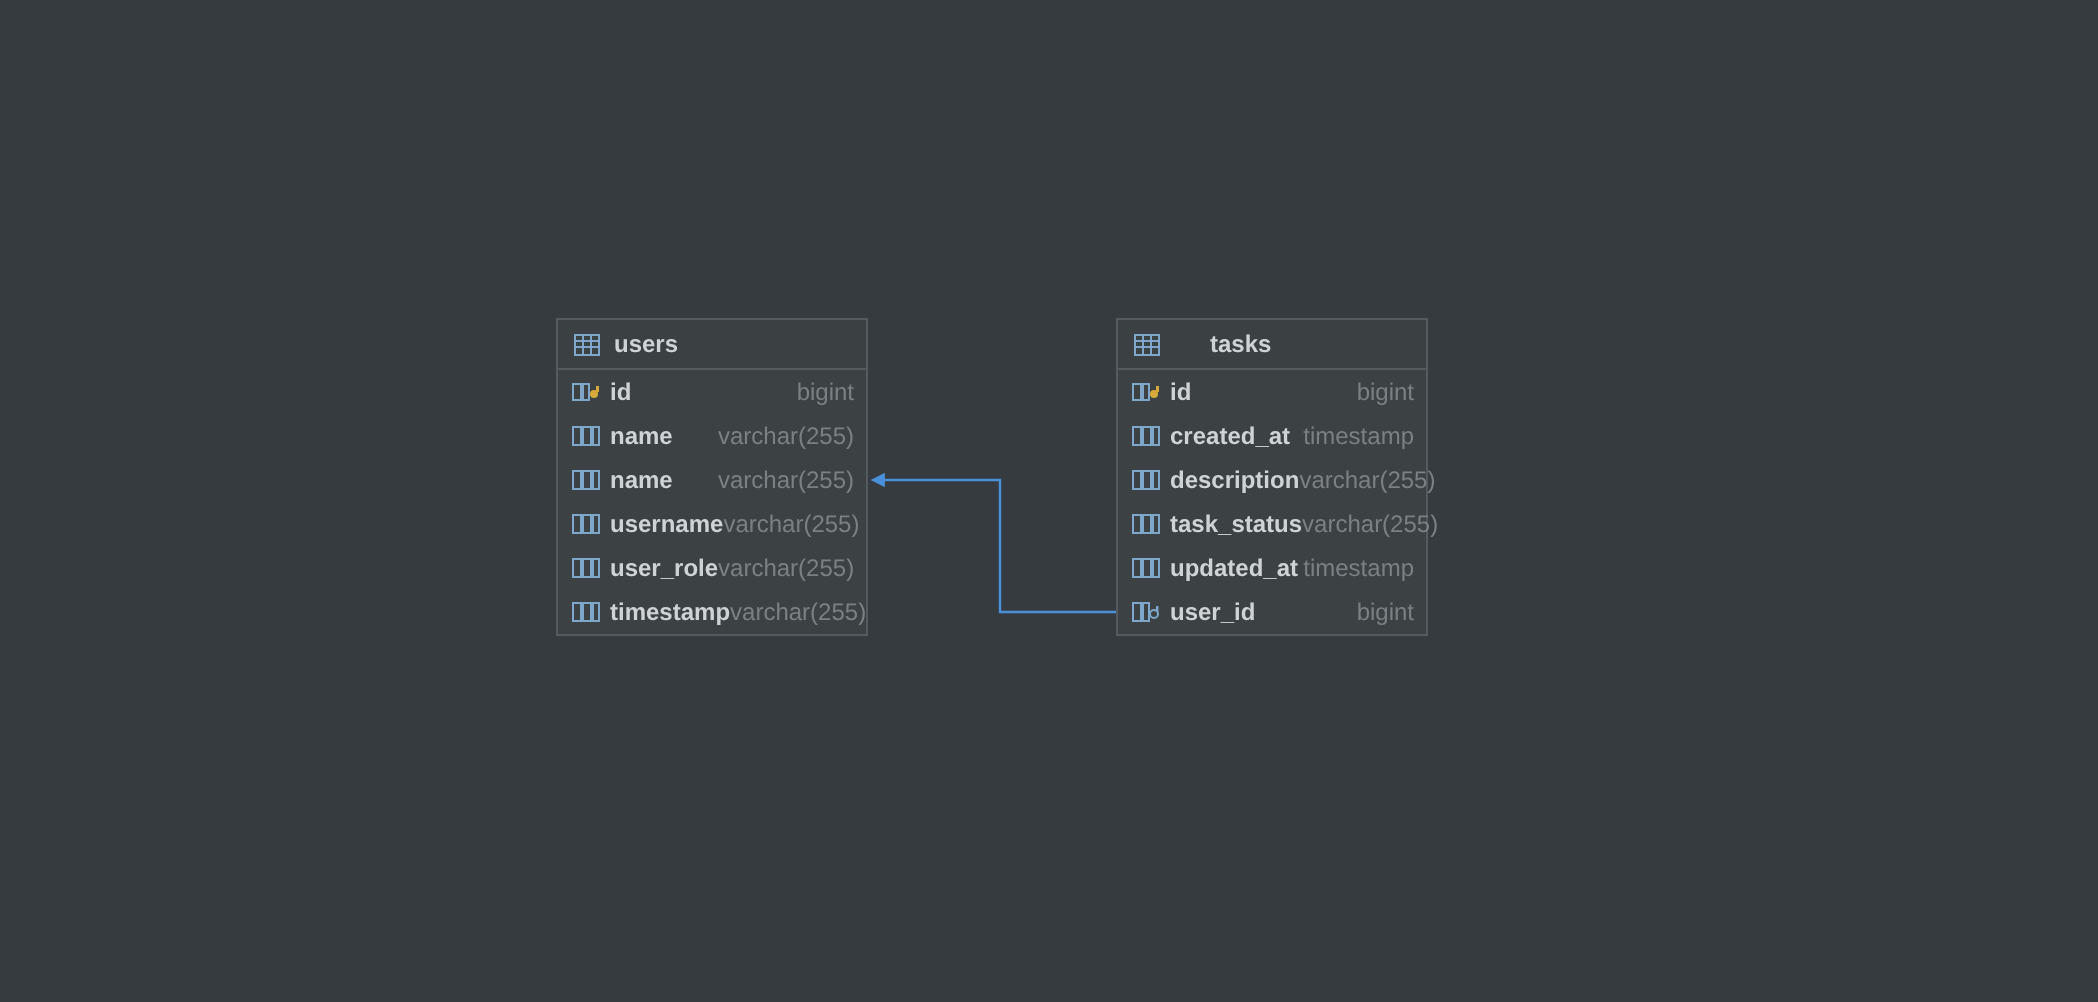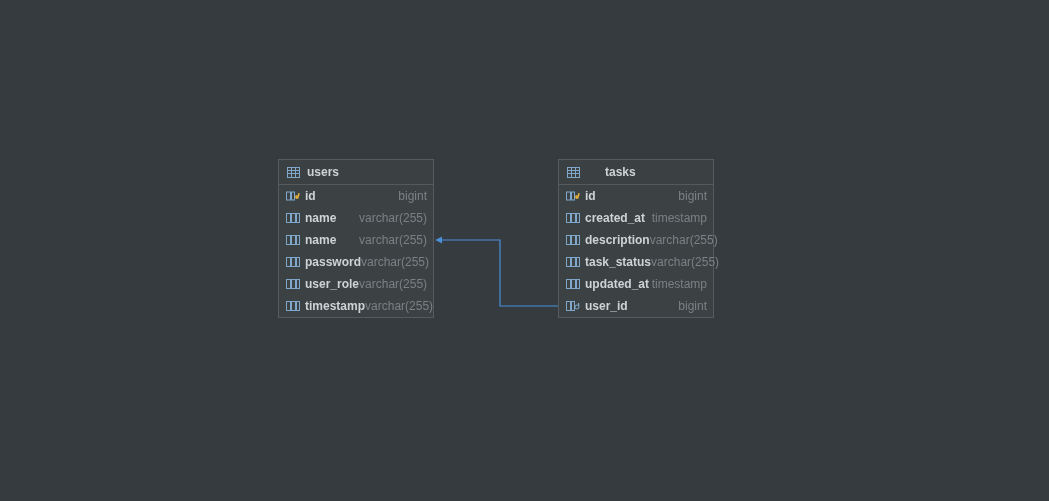--- a/index.html
+++ b/index.html
@@ -134,21 +134,21 @@
       <span class="col-type">varchar(255)</span>
     </div>
     <div class="row">
       <span class="col-icon">
         <svg width="14" height="12" viewBox="0 0 14 12">
           <rect x="0.5" y="1.5" width="4" height="9" fill="none" stroke="#7fa7c9"></rect>
           <rect x="5.5" y="1.5" width="4" height="9" fill="none" stroke="#7fa7c9"></rect>
           <rect x="10.5" y="1.5" width="3" height="9" fill="none" stroke="#7fa7c9"></rect>
         </svg>
       </span>
-      <span class="col-name">password</span>
+      <span class="col-name">username</span>
       <span class="col-type">varchar(255)</span>
     </div>
     <div class="row">
       <span class="col-icon">
         <svg width="14" height="12" viewBox="0 0 14 12">
           <rect x="0.5" y="1.5" width="4" height="9" fill="none" stroke="#7fa7c9"></rect>
           <rect x="5.5" y="1.5" width="4" height="9" fill="none" stroke="#7fa7c9"></rect>
           <rect x="10.5" y="1.5" width="3" height="9" fill="none" stroke="#7fa7c9"></rect>
         </svg>
       </span>

